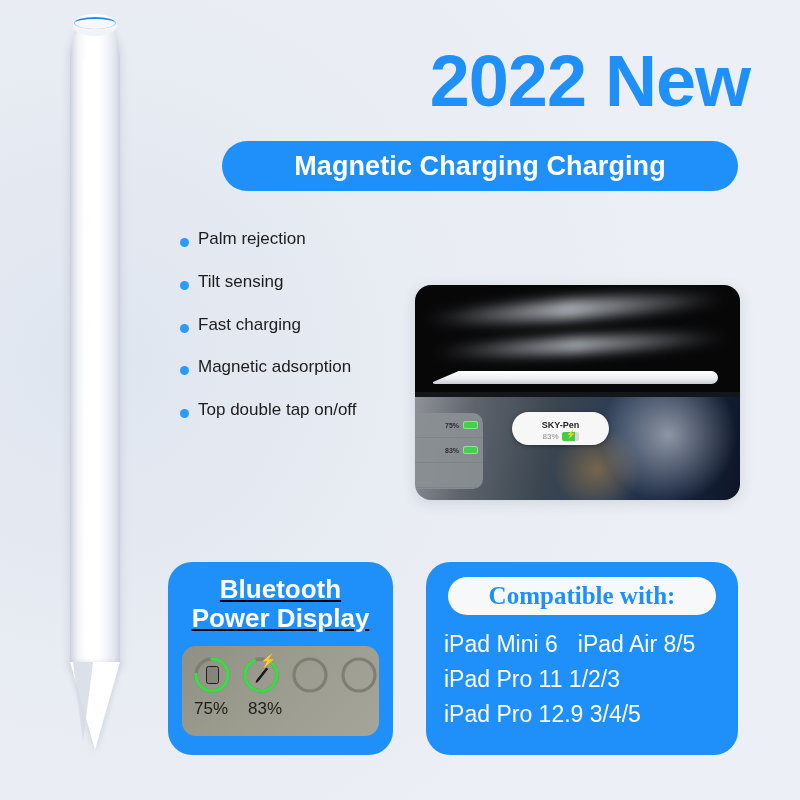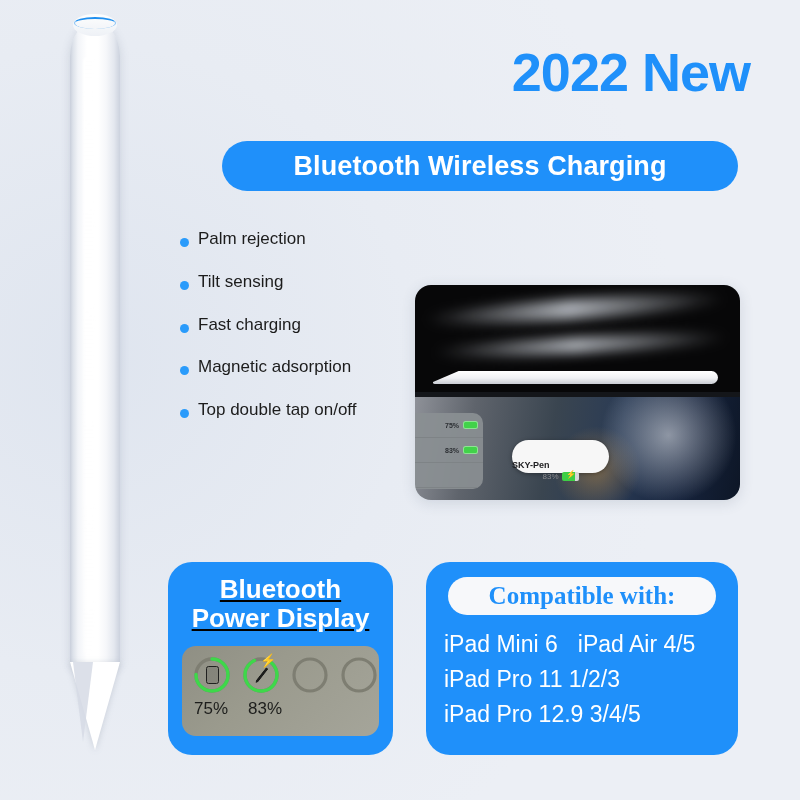--- a/index.html
+++ b/index.html
@@ -83,21 +83,21 @@
     border-top: 80px solid #d6dbe5;
     opacity: .85;
   }
 
   
   .headline {
     position: absolute;
     left: 330px; top: 44px;
     width: 420px;
     text-align: right;
-    font-size: 54px;
+    font-size: 72px;
     font-weight: bold;
     letter-spacing: -1px;
     color: #1f90fa;
     line-height: 1.05;
     white-space: nowrap;
   }
   .subtitle-pill {
     position: absolute;
     left: 222px; top: 141px;
     width: 516px; height: 50px;
@@ -210,23 +210,23 @@
     border-radius: 2.5px;
     background: #42d24a;
     border: .5px solid rgba(255,255,255,.4);
   }
   .toast {
     position: absolute;
     left: 97px; top: 20px;
     width: 97px; height: 33px;
     background: #f7f7f7;
     border-radius: 17px;
-    padding-top: 20px;
+    text-align: center;
+    padding-top: 8px;
     box-shadow: 0 1px 4px rgba(0,0,0,0.35);
-    margin-top: 28px;
   }
   .toast-title { font-size: 9px; font-weight: bold; color: #1d1d1f; line-height: 1.2; }
   .toast-sub { font-size: 8px; color: #8a8a8e; display: flex; align-items: center; justify-content: center; gap: 3px; margin-top: 1px; }
   .toast-batt {
     position: relative;
     width: 17px; height: 9px;
     border-radius: 2px;
     background: linear-gradient(to right, #3ecf46 0 78%, #d8d8da 78% 100%);
     display: inline-block;
   }
@@ -342,21 +342,21 @@
     </div>
     <div class="stylus-cap"></div>
     <div class="stylus-ring"></div>
     <div class="stylus-tip">
       <div class="stylus-tip-shade"></div>
     </div>
   </div>
 
   <div class="headline">2022 New</div>
   <div class="subtitle-pill">
-    <span>Bluetooth Wireless Charging</span>
+    <span>Magnetic Charging Charging</span>
   </div>
 
   <div class="features">
     <div class="feature">
       <span class="feature-bullet"></span>
       <span class="feature-text">Palm rejection</span>
     </div>
     <div class="feature">
       <span class="feature-bullet"></span>
       <span class="feature-text">Tilt sensing</span>
@@ -449,21 +449,21 @@
     </div>
   </div>
 
   <div class="compat-card">
     <div class="compat-pill">
       <span>Compatible with:</span>
     </div>
     <div class="compat-list">
       <div class="compat-row">
         <span>iPad Mini 6</span>
-        <span>iPad Air 4/5</span>
+        <span>iPad Air 8/5</span>
       </div>
       <div class="compat-row">
         <span>iPad Pro 11 1/2/3</span>
       </div>
       <div class="compat-row">
         <span>iPad Pro 12.9 3/4/5</span>
       </div>
     </div>
   </div>
 

